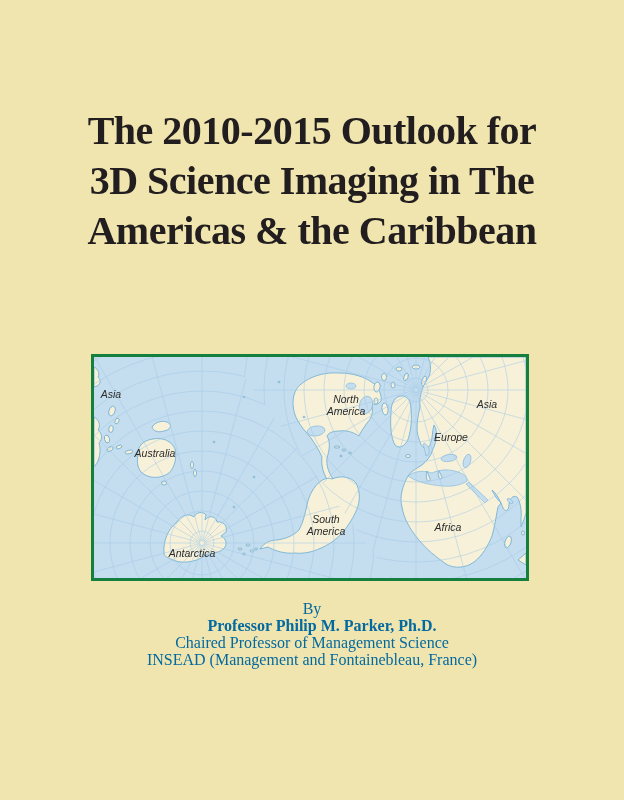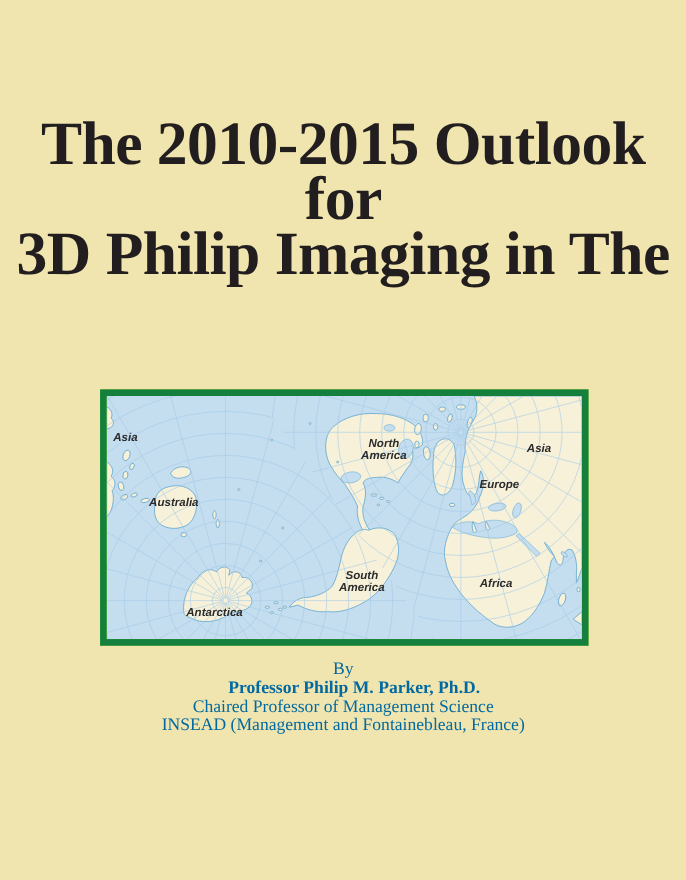--- a/index.html
+++ b/index.html
@@ -5,29 +5,28 @@
   html,body{margin:0;padding:0;}
   body{
     width:624px;height:800px;position:relative;overflow:hidden;
     background:#f0e5ae;
     font-family:"Liberation Serif", serif;
   }
   .cover{position:absolute;inset:0;}
   .title{
     position:absolute;top:106px;left:0;width:624px;
     text-align:center;font-weight:bold;
-    font-size:56px;line-height:50px;letter-spacing:-0.5px;
+    font-size:40px;line-height:50px;letter-spacing:-0.5px;
     color:#221e1f;
   }
   .map-frame{
     position:absolute;left:91px;top:354px;
     width:432px;height:221px;
-    border:6px solid #15803d;
-    background:#84cc16;
-    font-weight:bold;
+    border:3px solid #15803d;
+    background:#c4b5fd;
   }
   .map-frame svg{display:block;}
   .land{fill:#f8f1d9;stroke:#6aacd2;stroke-width:0.8;stroke-linejoin:round;}
   .sea{fill:#c4ddef;stroke:#6aacd2;stroke-width:0.5;stroke-linejoin:round;}
   .grat{stroke:#a5cbe7;stroke-width:0.65;fill:none;opacity:0.85;}
   .map-label{
     font-family:"Liberation Sans", sans-serif;
     font-style:italic;font-size:10.5px;fill:#2b2b2b;
     text-anchor:middle;
   }
@@ -37,21 +36,22 @@
   }
   .author .bold{font-weight:bold;padding-left:20px;}
 </style>
 </head>
 <body>
 
 <div class="cover">
 
   <div class="title">
     <div>The 2010-2015 Outlook for</div>
-    <div>3D Philip Imaging in The</div>
+    <div>3D Science Imaging in The</div>
+    <div>Americas &amp; the Caribbean</div>
   </div>
 
   <div class="map-frame">
     <svg width="432" height="221" viewBox="0 0 432 221">
       <defs>
         <clipPath id="clipSW">
             <polygon points="0,0 136,0 298,221 0,221"></polygon>
           </clipPath>
         <clipPath id="clipNE">
             <polygon points="136,0 432,0 432,221 298,221"></polygon>

